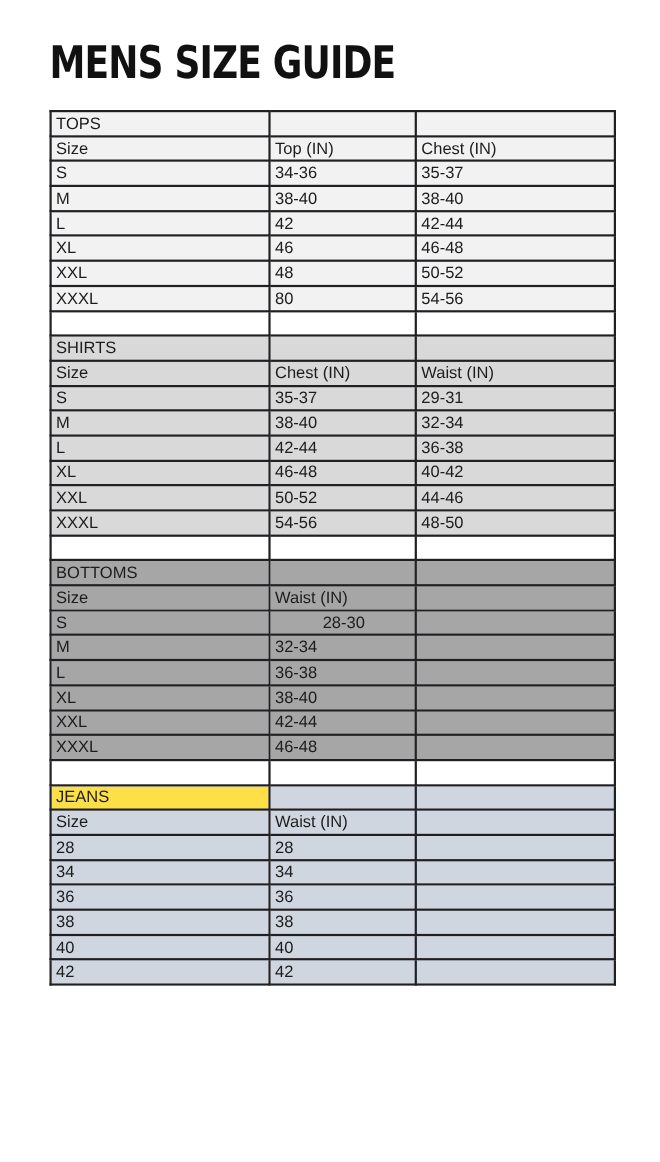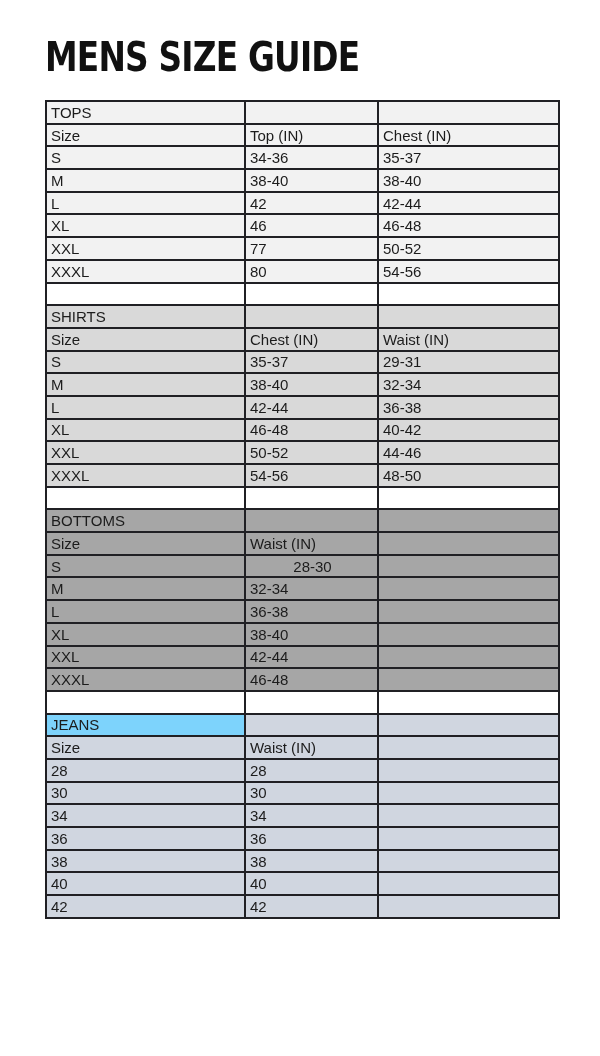--- a/index.html
+++ b/index.html
@@ -90,21 +90,21 @@
           <td style="background-color: rgb(242, 242, 242); border-color: rgb(32, 32, 36); color: rgb(28, 28, 28);">42</td>
           <td style="background-color: rgb(242, 242, 242); border-color: rgb(32, 32, 36); color: rgb(28, 28, 28);">42-44</td>
         </tr>
         <tr>
           <td style="background-color: rgb(242, 242, 242); border-color: rgb(32, 32, 36); color: rgb(28, 28, 28);">XL</td>
           <td style="background-color: rgb(242, 242, 242); border-color: rgb(32, 32, 36); color: rgb(28, 28, 28);">46</td>
           <td style="background-color: rgb(242, 242, 242); border-color: rgb(32, 32, 36); color: rgb(28, 28, 28);">46-48</td>
         </tr>
         <tr>
           <td style="background-color: rgb(242, 242, 242); border-color: rgb(32, 32, 36); color: rgb(28, 28, 28);">XXL</td>
-          <td style="background-color: rgb(242, 242, 242); border-color: rgb(32, 32, 36); color: rgb(28, 28, 28);">77</td>
+          <td style="background-color: rgb(242, 242, 242); border-color: rgb(32, 32, 36); color: rgb(28, 28, 28);">48</td>
           <td style="background-color: rgb(242, 242, 242); border-color: rgb(32, 32, 36); color: rgb(28, 28, 28);">50-52</td>
         </tr>
         <tr>
           <td style="background-color: rgb(242, 242, 242); border-color: rgb(32, 32, 36); color: rgb(28, 28, 28);">XXXL</td>
           <td style="background-color: rgb(242, 242, 242); border-color: rgb(32, 32, 36); color: rgb(28, 28, 28);">80</td>
           <td style="background-color: rgb(242, 242, 242); border-color: rgb(32, 32, 36); color: rgb(28, 28, 28);">54-56</td>
         </tr>
         <tr>
           <td style="background-color: rgb(255, 255, 255); border-color: rgb(32, 32, 36); color: rgb(28, 28, 28);"></td>
           <td style="background-color: rgb(255, 255, 255); border-color: rgb(32, 32, 36); color: rgb(28, 28, 28);"></td>
@@ -194,37 +194,32 @@
           <td style="background-color: rgb(166, 166, 166); border-color: rgb(32, 32, 36); color: rgb(28, 28, 28);">XXXL</td>
           <td style="background-color: rgb(166, 166, 166); border-color: rgb(32, 32, 36); color: rgb(28, 28, 28);">46-48</td>
           <td style="background-color: rgb(166, 166, 166); border-color: rgb(32, 32, 36); color: rgb(28, 28, 28);"></td>
         </tr>
         <tr>
           <td style="background-color: rgb(255, 255, 255); border-color: rgb(32, 32, 36); color: rgb(28, 28, 28);"></td>
           <td style="background-color: rgb(255, 255, 255); border-color: rgb(32, 32, 36); color: rgb(28, 28, 28);"></td>
           <td style="background-color: rgb(255, 255, 255); border-color: rgb(32, 32, 36); color: rgb(28, 28, 28);"></td>
         </tr>
         <tr>
-          <td style="background-color: #7dd3fc; border-color: rgb(32, 32, 36); color: rgb(28, 28, 28);">JEANS</td>
+          <td style="background-color: #fde047; border-color: rgb(32, 32, 36); color: rgb(28, 28, 28);">JEANS</td>
           <td style="background-color: rgb(208, 214, 224); border-color: rgb(32, 32, 36); color: rgb(28, 28, 28);"></td>
           <td style="background-color: rgb(208, 214, 224); border-color: rgb(32, 32, 36); color: rgb(28, 28, 28);"></td>
         </tr>
         <tr>
           <td style="background-color: rgb(208, 214, 224); border-color: rgb(32, 32, 36); color: rgb(28, 28, 28);">Size</td>
           <td style="background-color: rgb(208, 214, 224); border-color: rgb(32, 32, 36); color: rgb(28, 28, 28);">Waist (IN)</td>
           <td style="background-color: rgb(208, 214, 224); border-color: rgb(32, 32, 36); color: rgb(28, 28, 28);"></td>
         </tr>
         <tr>
           <td style="background-color: rgb(208, 214, 224); border-color: rgb(32, 32, 36); color: rgb(28, 28, 28);">28</td>
           <td style="background-color: rgb(208, 214, 224); border-color: rgb(32, 32, 36); color: rgb(28, 28, 28);">28</td>
-          <td style="background-color: rgb(208, 214, 224); border-color: rgb(32, 32, 36); color: rgb(28, 28, 28);"></td>
-        </tr>
-        <tr>
-          <td style="background-color: rgb(208, 214, 224); border-color: rgb(32, 32, 36); color: rgb(28, 28, 28);">30</td>
-          <td style="background-color: rgb(208, 214, 224); border-color: rgb(32, 32, 36); color: rgb(28, 28, 28);">30</td>
           <td style="background-color: rgb(208, 214, 224); border-color: rgb(32, 32, 36); color: rgb(28, 28, 28);"></td>
         </tr>
         <tr>
           <td style="background-color: rgb(208, 214, 224); border-color: rgb(32, 32, 36); color: rgb(28, 28, 28);">34</td>
           <td style="background-color: rgb(208, 214, 224); border-color: rgb(32, 32, 36); color: rgb(28, 28, 28);">34</td>
           <td style="background-color: rgb(208, 214, 224); border-color: rgb(32, 32, 36); color: rgb(28, 28, 28);"></td>
         </tr>
         <tr>
           <td style="background-color: rgb(208, 214, 224); border-color: rgb(32, 32, 36); color: rgb(28, 28, 28);">36</td>
           <td style="background-color: rgb(208, 214, 224); border-color: rgb(32, 32, 36); color: rgb(28, 28, 28);">36</td>

